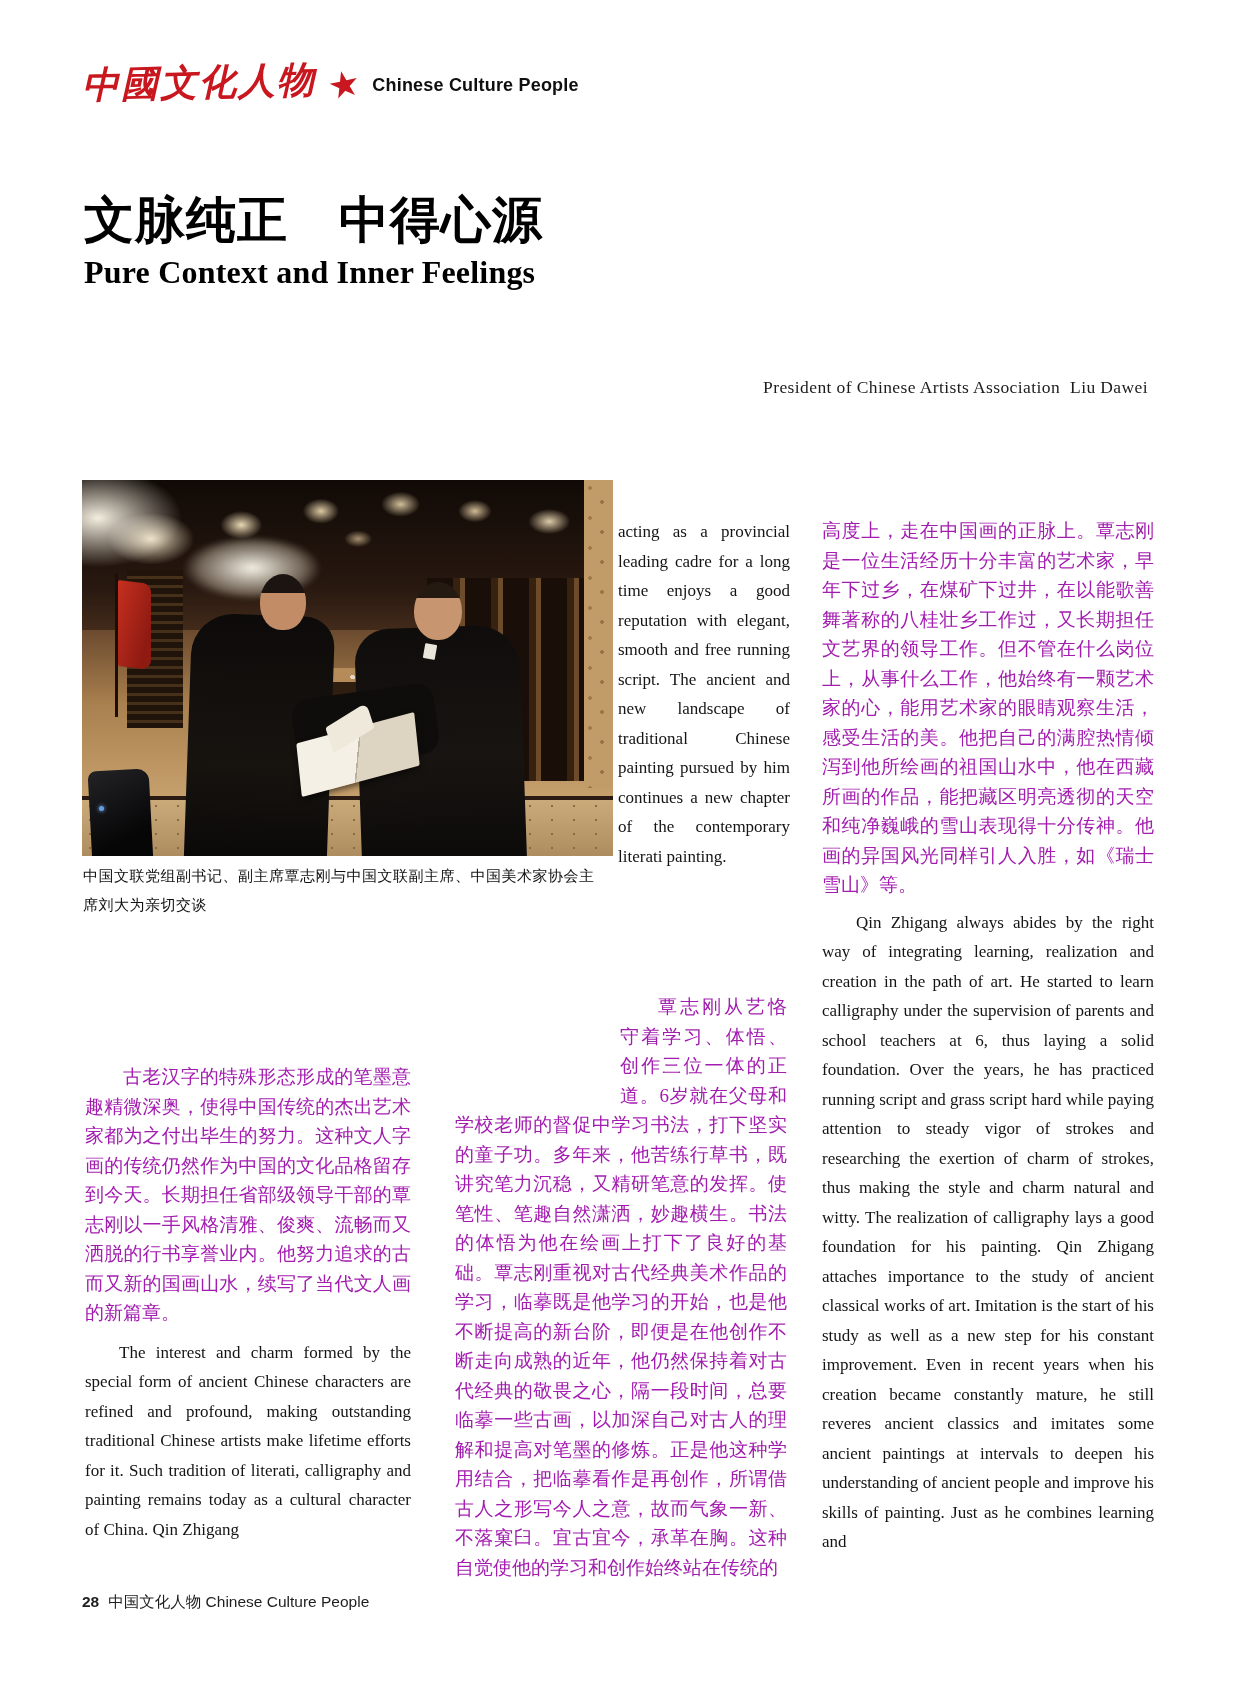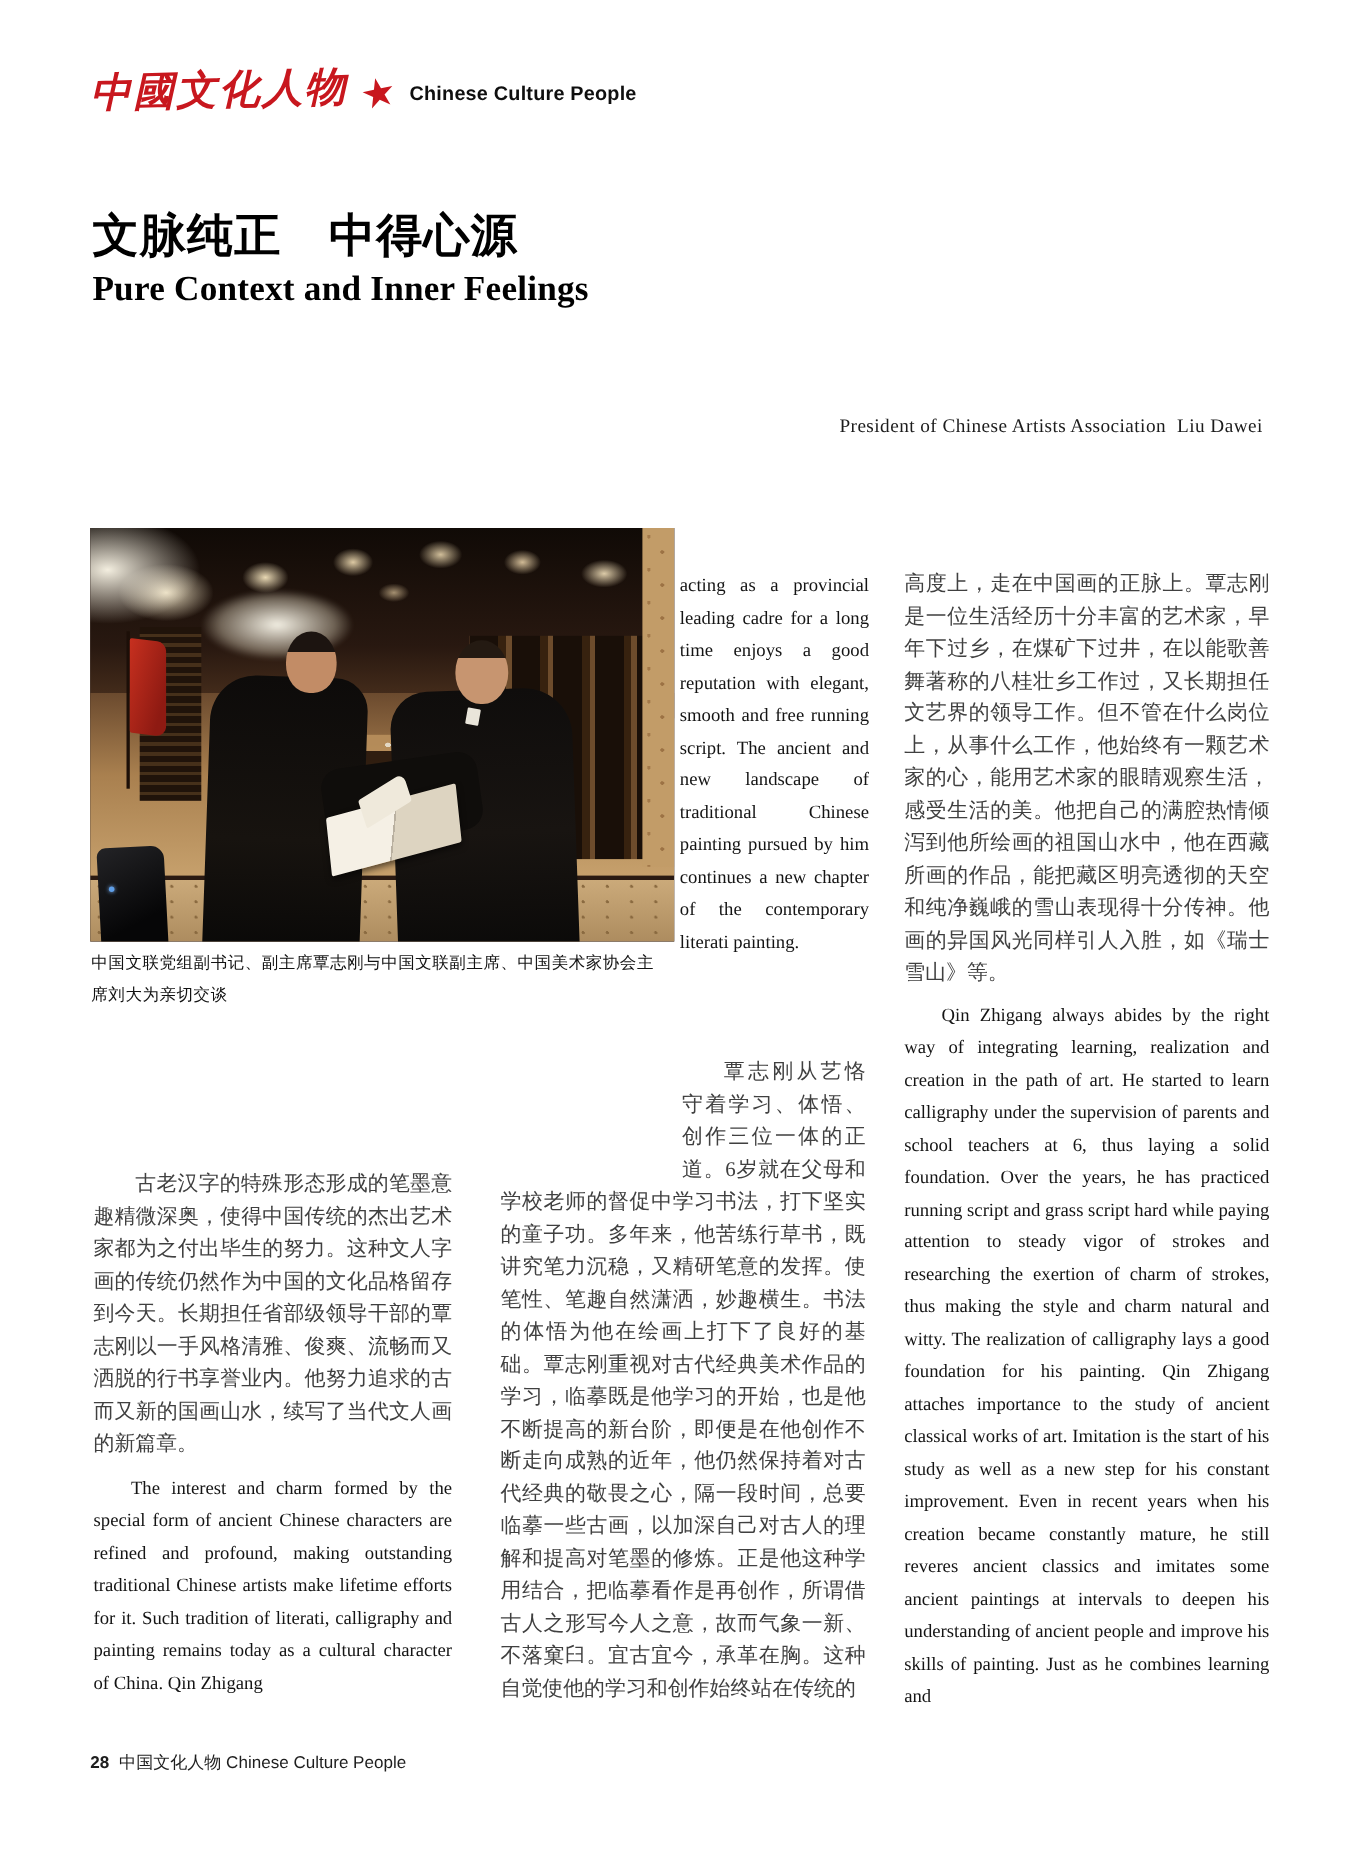--- a/index.html
+++ b/index.html
@@ -14,21 +14,21 @@
   .masthead { position:absolute; left:82px; top:64px; display:flex; align-items:flex-end; gap:12px; }
   .logo-cn { font-family:"Liberation Serif", serif; font-size:37px; line-height:1;
              font-weight:bold; font-style:italic; color:#c8171e; letter-spacing:2px;
              transform:rotate(-1.5deg); }
   .star-icon { color:#c8171e; font-size:36px; line-height:0.85; transform:rotate(-12deg); }
   .logo-en { font-family:"Liberation Sans", sans-serif; font-weight:bold; font-size:18px;
              color:#0f0f0f; padding-bottom:5px; letter-spacing:0.2px; }
 
   
   .title-block { position:absolute; left:84px; top:190px; }
-  .title-cn { font-size:42px; font-weight:bold; color:#000; letter-spacing:1px; line-height:1.2;font-family:Liberation Serif, serif; }
+  .title-cn { font-size:50px; font-weight:bold; color:#000; letter-spacing:1px; line-height:1.2;font-family:Liberation Serif, serif; }
   .title-en { font-size:32px; font-weight:bold; color:#000; margin-top:4px; letter-spacing:0.2px; }
 
   
   .byline { position:absolute; right:92px; top:368px; text-align:right; }
   .byline-cn { font-size:23px; color:#1c1c1c; letter-spacing:4px; }
   .byline-en { font-size:17.5px; color:#1c1c1c; margin-top:9px; letter-spacing:0.4px;text-align:center; }
   .byline-en .name { margin-left:10px; }
 
   
   .photo { position:absolute; left:82px; top:480px; width:531px; height:376px;
@@ -104,27 +104,27 @@
     background:#efe9db; transform:rotate(-32deg) skewX(-14deg); border-radius:2px 8px 2px 2px; }
 
   
   .caption { position:absolute; left:83px; top:862px; width:524px; }
   .caption-cn { font-size:15px; line-height:29px; color:#121212; letter-spacing:0.5px; }
   .caption-en { font-size:14.8px; line-height:21px; color:#121212; margin-top:3px; }
 
   
   .col { position:absolute; text-align:justify; }
   .col p { margin:0; }
-  .cn { font-size:19px; line-height:29.5px; color:#404040; }
+  .cn { font-size:19px; line-height:29.5px; color:#a21caf; }
   .en { font-size:17px; line-height:29.5px; color:#141414; }
   .indent { text-indent:2em; }
   #col1 { left:85px;  top:1062px; width:326px; }
   #col1 .en { margin-top:10px; }
   #col2-intro { left:618px; top:517px; width:172px; }
-  #col2 { left:455px; top:960px; width:332px; }
+  #col2 { left:455px; top:992px; width:332px; }
   .wrap-spacer { float:left; width:165px; height:118px; }
   #col3 { left:822px; top:516px; width:332px; }
   #col3 .en { margin-top:8px; }
 
   
   .footer { position:absolute; left:82px; top:1592px;
     font-family:"Liberation Sans", sans-serif; font-size:15.5px; color:#1e1e1e; }
   .footer .page-num { font-weight:bold; margin-right:9px; }
 </style>
 </head>

